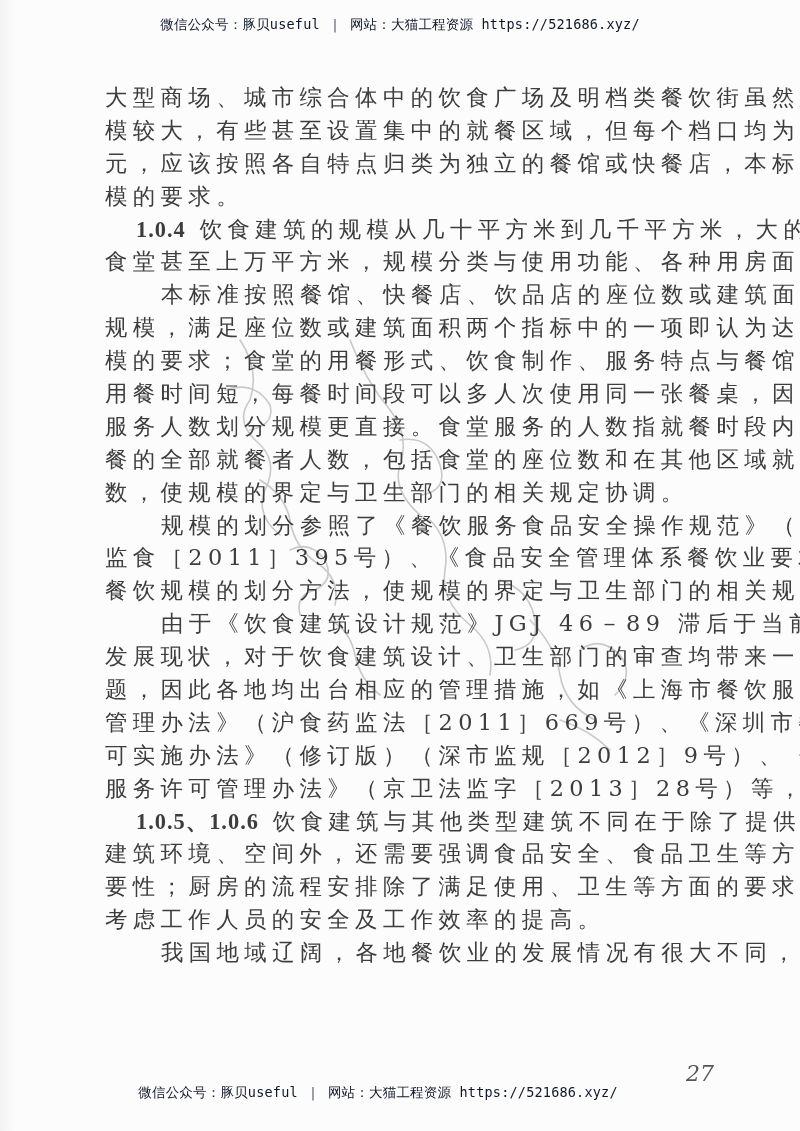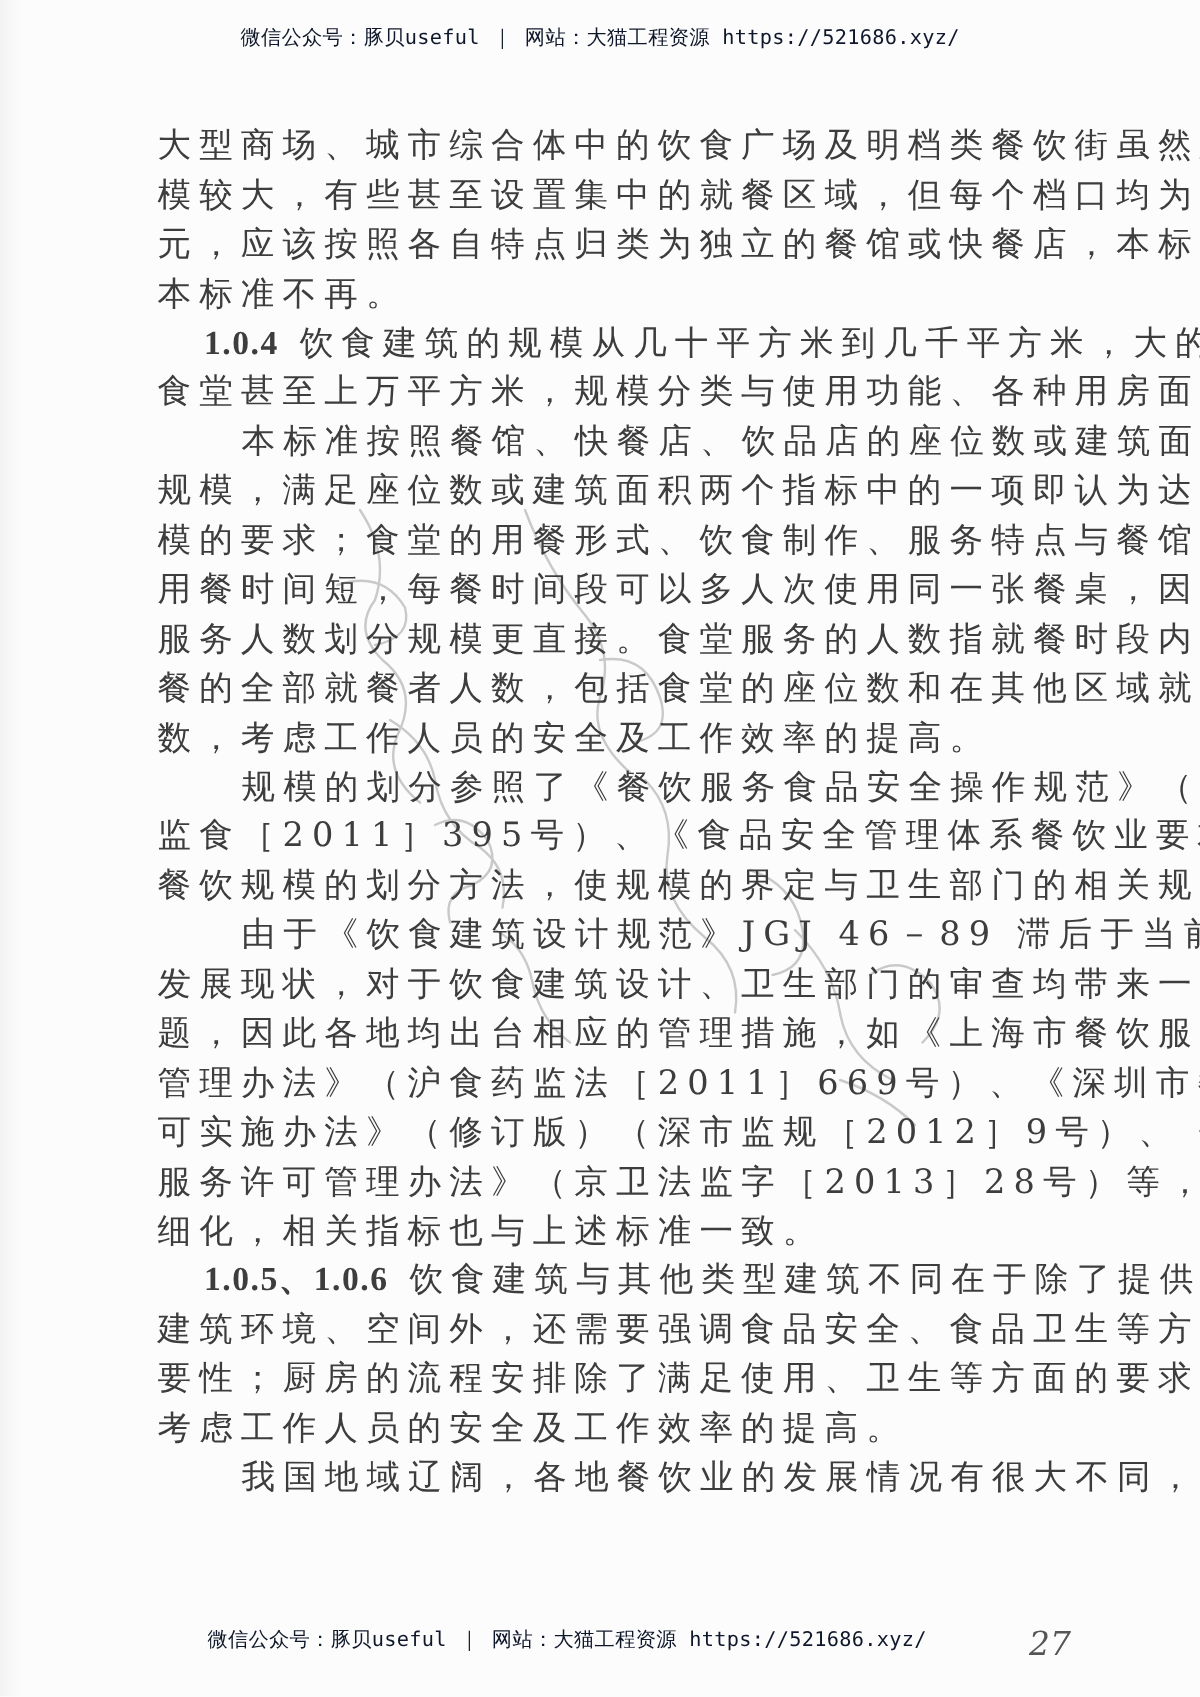--- a/index.html
+++ b/index.html
@@ -16,21 +16,21 @@
   }
   .watermark-header, .watermark-footer {
     position:absolute; left:0; width:800px; text-align:center;
     font-family:"DejaVu Sans Mono","Liberation Mono",monospace;
     font-size:13.5px; color:#0f172a; letter-spacing:0.2px;
     white-space:nowrap;
   }
   .watermark-header { top:16px; }
   .watermark-footer { top:1084px; left:-22px; }
   .page-number {
-    position:absolute; left:686px; top:1084px;
+    position:absolute; left:686px; top:1061px;
     font-family:"DejaVu Serif","Liberation Serif",serif;
     font-style:italic; font-size:22px; color:#555;
   }
   .body-text {
     position:absolute; left:105px; top:81px; width:625px;
     font-size:22.4px; line-height:32.9px;
     letter-spacing:5.4px;
   }
   .line { display:block; white-space:nowrap; height:32.9px; }
   .indent { padding-left:56px; }
@@ -64,48 +64,47 @@
     <path d="M380 330 q20 -15 40 5 q15 20 -5 40"></path>
     <path d="M360 400 q30 10 50 30"></path>
   </g>
 </svg>
 
 <div class="body-text">
   <div>
     <span class="line">大型商场、城市综合体中的饮食广场及明档类餐饮街虽然总体规</span>
     <span class="line">模较大，有些甚至设置集中的就餐区域，但每个档口均为独立单</span>
     <span class="line">元，应该按照各自特点归类为独立的餐馆或快餐店，本标准不再</span>
-    <span class="line">本标准不再。</span>
+    <span class="line">模的要求。</span>
   </div>
   <div>
     <span class="line"><span class="clause-no">1.0.4</span><span>饮食建筑的规模从几十平方米到几千平方米，大的高校</span></span>
     <span class="line">食堂甚至上万平方米，规模分类与使用功能、各种用房面积分</span>
   </div>
   <div>
     <span class="line indent">本标准按照餐馆、快餐店、饮品店的座位数或建筑面积划分</span>
     <span class="line">规模，满足座位数或建筑面积两个指标中的一项即认为达到该规</span>
     <span class="line">模的要求；食堂的用餐形式、饮食制作、服务特点与餐馆不同，</span>
     <span class="line">用餐时间短，每餐时间段可以多人次使用同一张餐桌，因此利用</span>
     <span class="line">服务人数划分规模更直接。食堂服务的人数指就餐时段内食堂供</span>
     <span class="line">餐的全部就餐者人数，包括食堂的座位数和在其他区域就餐的人</span>
-    <span class="line">数，考虑工作人员的安全及工作效率的提高。</span>
+    <span class="line">数，使规模的界定与卫生部门的相关规定协调。</span>
   </div>
   <div>
     <span class="line indent">规模的划分参照了《餐饮服务食品安全操作规范》（国食药</span>
     <span class="line">监食［2011］395号）、《食品安全管理体系餐饮业要求》对各类</span>
     <span class="line">餐饮规模的划分方法，使规模的界定与卫生部门的相关规定协调</span>
   </div>
   <div>
     <span class="line indent">由于《饮食建筑设计规范》JGJ 46－89 滞后于当前餐饮业的</span>
     <span class="line">发展现状，对于饮食建筑设计、卫生部门的审查均带来一定问</span>
     <span class="line">题，因此各地均出台相应的管理措施，如《上海市餐饮服务许可</span>
     <span class="line">管理办法》（沪食药监法［2011］669号）、《深圳市餐饮服务许</span>
     <span class="line">可实施办法》（修订版）（深市监规［2012］9号）、《北京市餐饮</span>
     <span class="line">服务许可管理办法》（京卫法监字［2013］28号）等，其条文更</span>
-    <span class="line">细化，相关指标也与上述标准一致。</span>
   </div>
   <div>
     <span class="line"><span class="clause-no">1.0.5、1.0.6</span><span>饮食建筑与其他类型建筑不同在于除了提供舒适</span></span>
     <span class="line">建筑环境、空间外，还需要强调食品安全、食品卫生等方面的重</span>
     <span class="line">要性；厨房的流程安排除了满足使用、卫生等方面的要求，也要</span>
     <span class="line">考虑工作人员的安全及工作效率的提高。</span>
   </div>
   <div>
     <span class="line indent">我国地域辽阔，各地餐饮业的发展情况有很大不同，因此设</span>
   </div>

